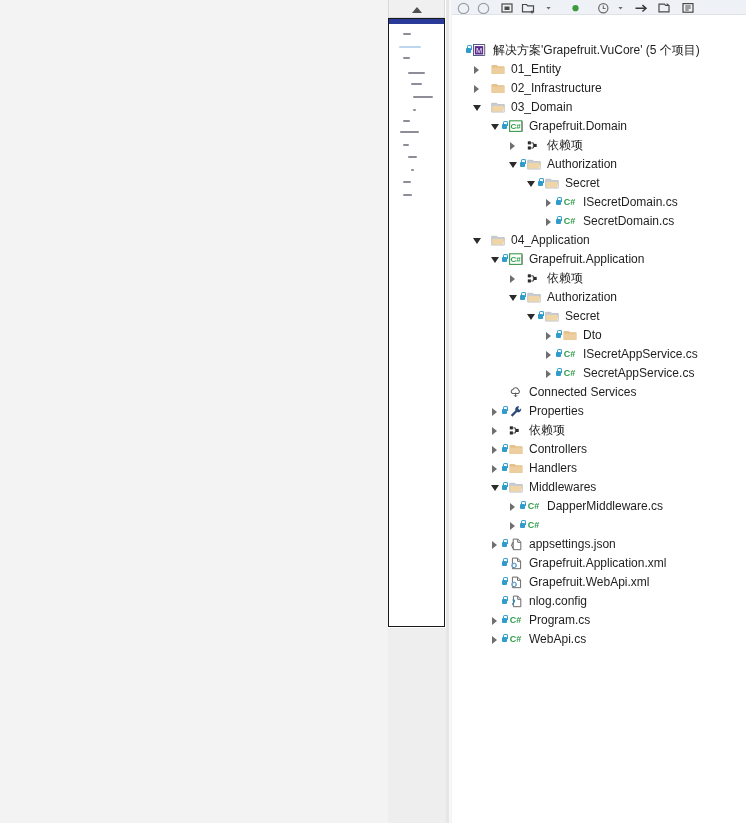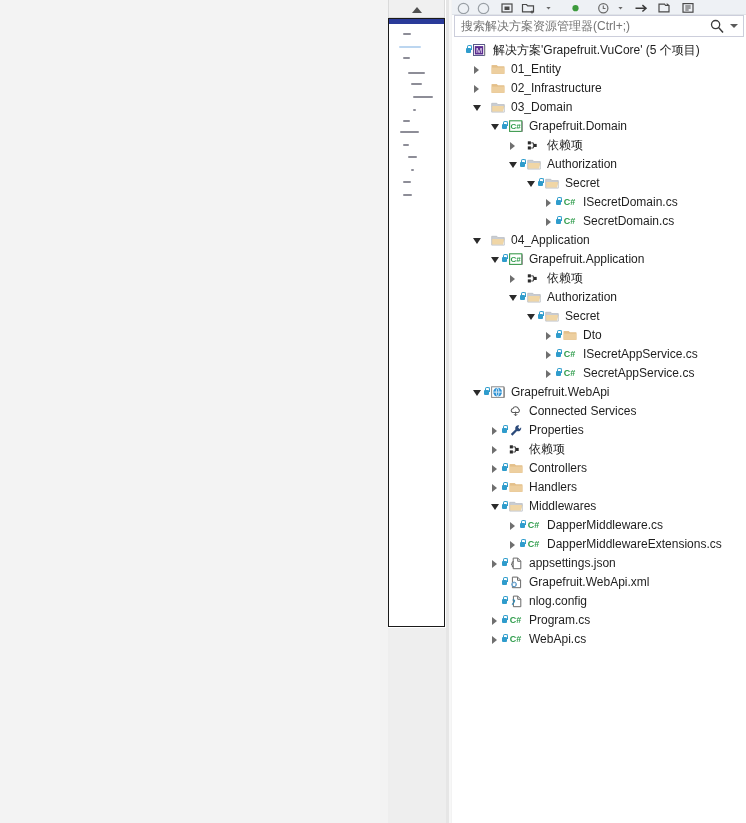--- a/index.html
+++ b/index.html
@@ -168,28 +168,20 @@
       <div class="tb-btn" style="left: 229px;">
         <span>
           <svg width="14" height="13" viewBox="0 0 14 13">
             <rect x="2" y="2.6" width="10" height="8.6" fill="none" stroke="#4a4a4a" stroke-width="1.2"></rect>
             <path d="M4.3 5h5.4M4.3 7h5.4M4.3 9h3.4" stroke="#4a4a4a" stroke-width="1"></path>
           </svg>
         </span>
       </div>
     </div>
 
-  <div id="se-search-wrap">
-    <input id="se-search" type="text" placeholder="搜索解决方案资源管理器(Ctrl+;)" style="">
-    <svg id="search-icon" viewBox="0 0 14 14">
-      <circle cx="5.6" cy="5.6" r="4.1" fill="none" stroke="#3a3a3a" stroke-width="1.3"></circle>
-      <line x1="8.8" y1="8.8" x2="13" y2="13.4" stroke="#3a3a3a" stroke-width="1.5"></line>
-    </svg>
-    <span id="search-dropdown"></span>
-  </div>
 
   <div id="tree">
       <div class="row">
         <span class="indent" style="width: 0px;"></span>
         <span class="expander"></span>
         <span class="lock on"></span>
         <span class="ico">
           <svg width="15" height="13" viewBox="0 0 15 13">
             <rect x="0.5" y="0.5" width="11" height="11" fill="#fff" stroke="#5a5a8a" stroke-width="1"></rect>
             <path d="M1.8 2.1h8.4v8.4H1.8z" fill="#5c2d91"></path>
@@ -408,34 +400,20 @@
         <span class="expander collapsed"></span>
         <span class="lock on"></span>
         <span class="ico">
           <svg width="15" height="13" viewBox="0 0 15 13">
             <text x="6.4" y="9.4" font-size="9" fill="#2e9c4b" text-anchor="middle" font-family="Liberation Sans" font-weight="bold">C#</text>
           </svg>
         </span>
         <span class="label">SecretAppService.cs</span>
       </div>
       <div class="row">
-        <span class="indent" style="width: 18px;"></span>
-        <span class="expander expanded"></span>
-        <span class="lock on"></span>
-        <span class="ico">
-          <svg width="17" height="13" viewBox="0 0 17 13">
-            <rect x="0.6" y="0.8" width="12.2" height="10.6" fill="#fff" stroke="#8a8a8a" stroke-width="1"></rect>
-            <circle cx="6.6" cy="6.1" r="4.4" fill="#2b91d4"></circle>
-            <path d="M2.2 6.1h8.8M6.6 1.7c1.9 2.3 1.9 6.5 0 8.8M6.6 1.7c-1.9 2.3-1.9 6.5 0 8.8" stroke="#fff" stroke-width="0.8" fill="none"></path>
-            <path d="M13.4 1.3v10h-1" stroke="#8a8a8a" stroke-width="1" fill="none"></path>
-          </svg>
-        </span>
-        <span class="label">Grapefruit.WebApi</span>
-      </div>
-      <div class="row">
         <span class="indent" style="width: 36px;"></span>
         <span class="expander"></span>
         <span class="lock"></span>
         <span class="ico">
           <svg width="15" height="13" viewBox="0 0 15 13">
             <path d="M3.6 7.4a2 2 0 0 1 .4-3.9 2.9 2.9 0 0 1 5.5.5 1.9 1.9 0 0 1-.3 3.4z" fill="none" stroke="#5a5a5a" stroke-width="1.05"></path>
             <path d="M6.6 6.6v4M5 9.2l1.6 1.6 1.6-1.6" stroke="#5a5a5a" stroke-width="1" fill="none"></path>
           </svg>
         </span>
         <span class="label">Connected Services</span>
@@ -517,21 +495,20 @@
       </div>
       <div class="row">
         <span class="indent" style="width: 54px;"></span>
         <span class="expander collapsed"></span>
         <span class="lock on"></span>
         <span class="ico">
           <svg width="15" height="13" viewBox="0 0 15 13">
             <text x="6.4" y="9.4" font-size="9" fill="#2e9c4b" text-anchor="middle" font-family="Liberation Sans" font-weight="bold">C#</text>
           </svg>
         </span>
-        <span class="label">DapperMiddlewareExtensions.cs</span>
       </div>
       <div class="row">
         <span class="indent" style="width: 36px;"></span>
         <span class="expander collapsed"></span>
         <span class="lock on"></span>
         <span class="ico">
           <svg width="15" height="13" viewBox="0 0 15 13">
             <path d="M4.2 1.1h4.6l3 3v7.6H4.2z" fill="#fff" stroke="#6a6a6a" stroke-width="1"></path>
             <path d="M8.7 1.2v3.1h3" fill="none" stroke="#6a6a6a" stroke-width="1"></path>
             <path d="M4.3 4.5c-1.1 0-1.1 1.2-1.1 1.9 0 .6-.2.9-.8.9.6 0 .8.3.8.9 0 .7 0 1.9 1.1 1.9" stroke="#3a3a3a" stroke-width="0.9" fill="none"></path>
@@ -544,20 +521,34 @@
         <span class="expander"></span>
         <span class="lock on"></span>
         <span class="ico">
           <svg width="15" height="13" viewBox="0 0 15 13">
             <path d="M3.4 1.1h5.2l3 3v7.6H3.4z" fill="#fff" stroke="#6a6a6a" stroke-width="1"></path>
             <path d="M8.5 1.2v3.1h3" fill="none" stroke="#6a6a6a" stroke-width="1"></path>
             <circle cx="5.1" cy="8.4" r="2.3" fill="#fff" stroke="#4a8ec2" stroke-width="1"></circle>
             <path d="M4.1 7.6l-0.9 0.9 0.9 0.9M6.1 7.6l0.9 0.9-0.9 0.9" stroke="#4a8ec2" stroke-width="0.8" fill="none"></path>
           </svg>
         </span>
+        <span class="label">Grapefruit.Application.xml</span>
+      </div>
+      <div class="row">
+        <span class="indent" style="width: 36px;"></span>
+        <span class="expander"></span>
+        <span class="lock on"></span>
+        <span class="ico">
+          <svg width="15" height="13" viewBox="0 0 15 13">
+            <path d="M3.4 1.1h5.2l3 3v7.6H3.4z" fill="#fff" stroke="#6a6a6a" stroke-width="1"></path>
+            <path d="M8.5 1.2v3.1h3" fill="none" stroke="#6a6a6a" stroke-width="1"></path>
+            <circle cx="5.1" cy="8.4" r="2.3" fill="#fff" stroke="#4a8ec2" stroke-width="1"></circle>
+            <path d="M4.1 7.6l-0.9 0.9 0.9 0.9M6.1 7.6l0.9 0.9-0.9 0.9" stroke="#4a8ec2" stroke-width="0.8" fill="none"></path>
+          </svg>
+        </span>
         <span class="label">Grapefruit.WebApi.xml</span>
       </div>
       <div class="row">
         <span class="indent" style="width: 36px;"></span>
         <span class="expander"></span>
         <span class="lock on"></span>
         <span class="ico">
           <svg width="15" height="13" viewBox="0 0 15 13">
             <path d="M4.4 1.1h4.4l3 3v7.6H4.4z" fill="#fff" stroke="#6a6a6a" stroke-width="1"></path>
             <path d="M8.7 1.2v3.1h3" fill="none" stroke="#6a6a6a" stroke-width="1"></path>

